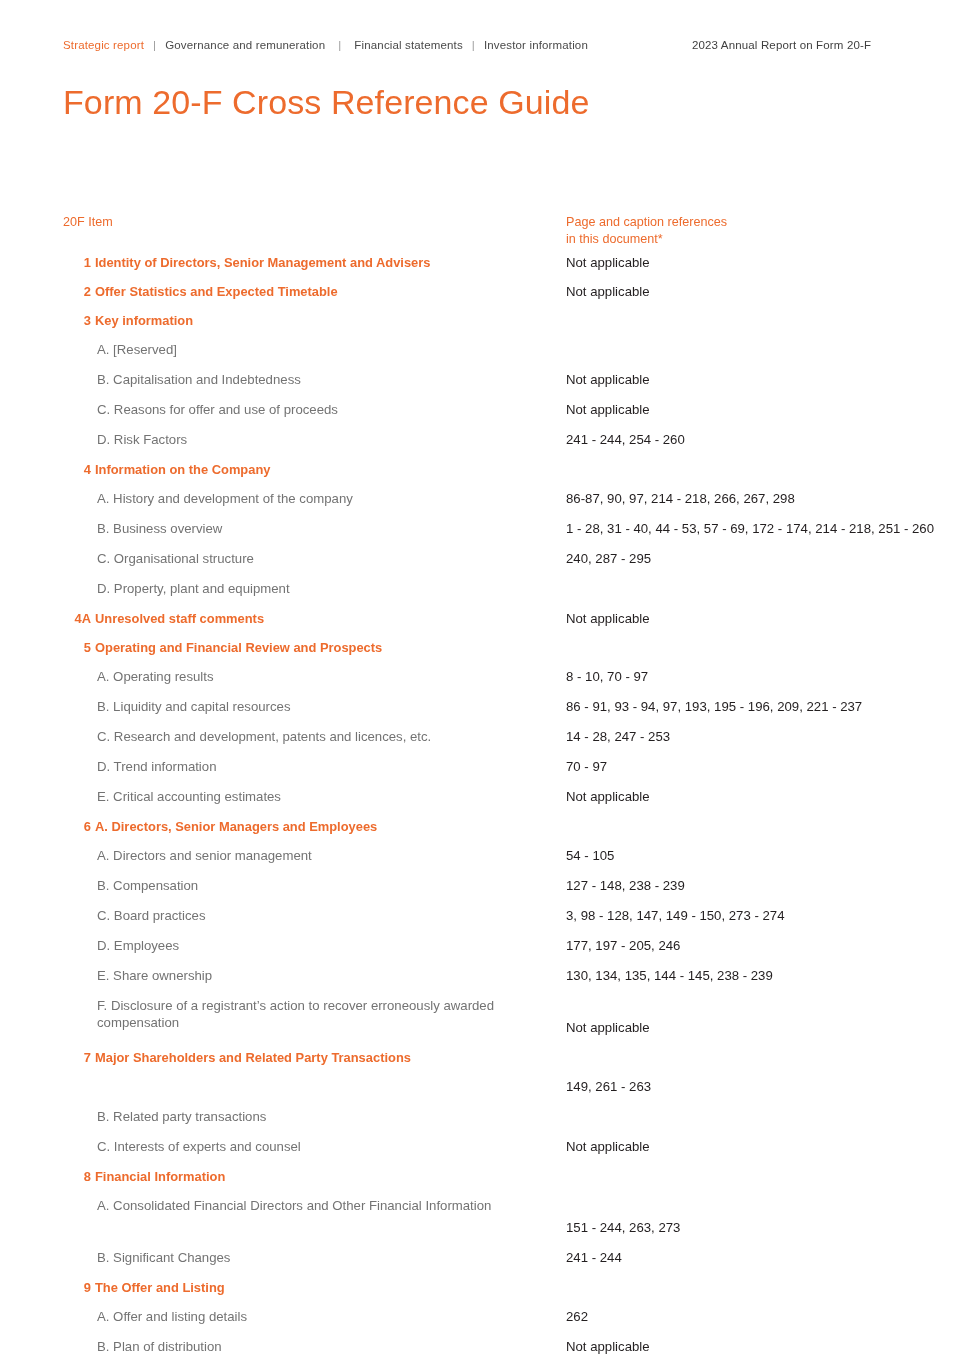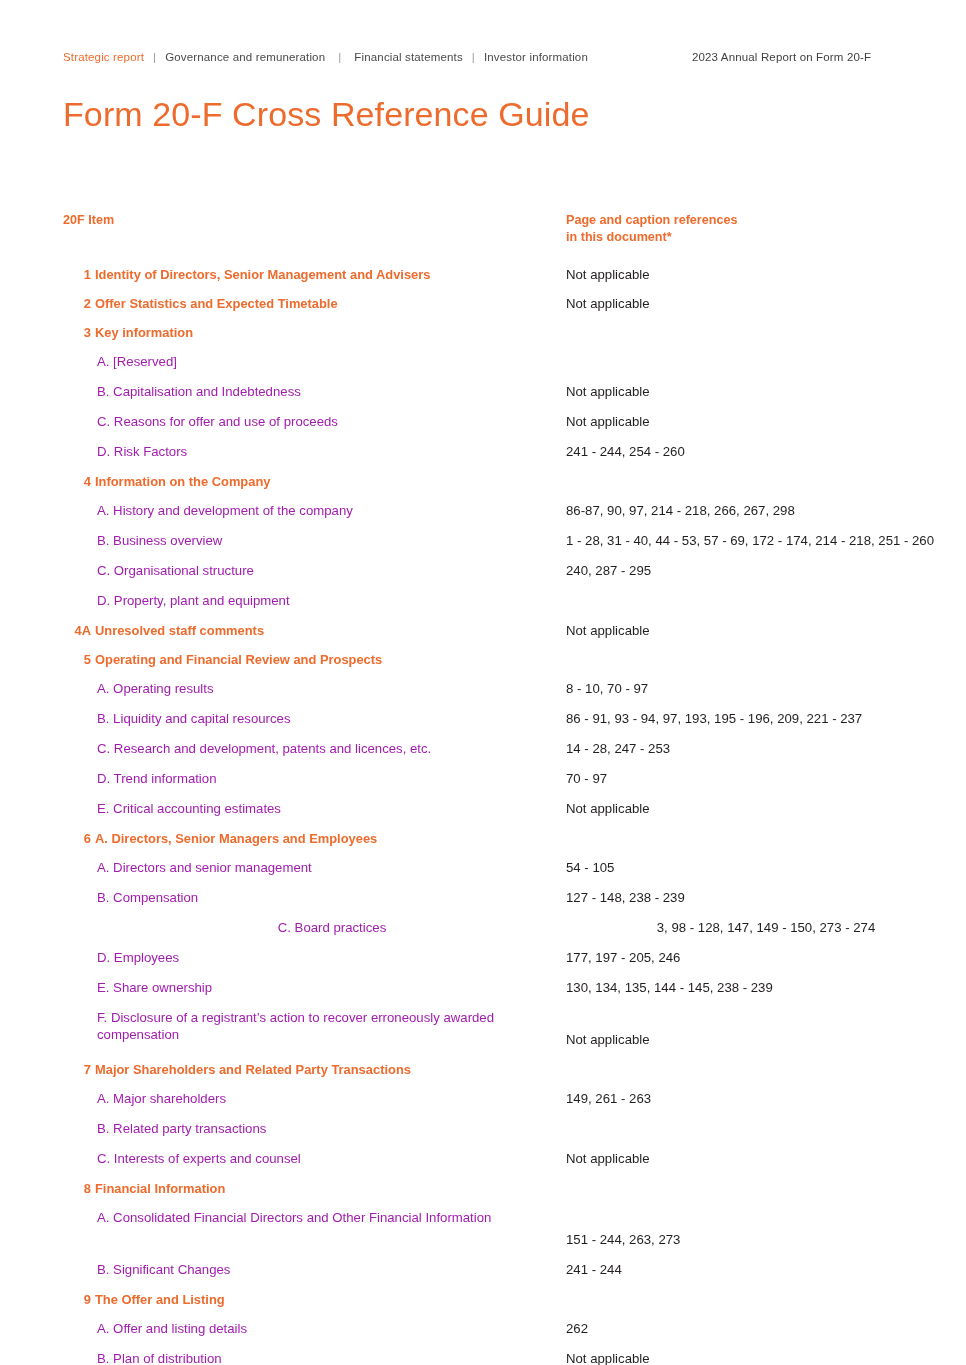--- a/index.html
+++ b/index.html
@@ -13,21 +13,21 @@
     font-family: "Liberation Sans", sans-serif;
     color: #231f20;
     overflow: hidden;
     position: relative;
   }
   .page {
     position: relative;
     width: 966px;
     height: 1365px;
     box-sizing: border-box;
-    padding: 12px 63px;
+    padding: 0 63px;
   }
 
   
   .topnav {
     display: flex;
     align-items: baseline;
     padding-top: 40px;
     font-size: 11.5px;
     letter-spacing: 0.15px;
     line-height: 1;
@@ -62,23 +62,23 @@
   }
 
   
   .col-head-row {
     margin-top: 76px;
     position: relative;
     height: 44px;
   }
   .col-head {
     position: absolute;
-    top: 2px;
+    top: 16px;
     font-size: 12.6px;
-    font-weight: bold;
+    font-weight: normal;
     color: #ed6b2d;
     line-height: 1.42;
   }
   .col-head.left  { left: 0px; }
   .col-head.right { left: 503px; }
 
   
   .xref {
     position: relative;
     margin-top: 12px;
@@ -128,21 +128,21 @@
 
   
   .item-row {
     margin-top: 12px;
     margin-bottom: 12px;
   }
   .item-row .left-cell {
     padding-left: 34px;
     font-size: 13.2px;
     line-height: 1.33;
-    color: #a21caf;
+    color: #737373;
   }
 </style>
 </head>
 <body>
 
 <div class="page">
 
   <div class="topnav">
     <span class="nav-item active">Strategic report</span>
     <span class="nav-sep">|</span>
@@ -266,21 +266,21 @@
         <div class="right-cell"></div>
       </div>
       <div class="row item-row" style="height: 18px;">
         <div class="left-cell">A. Directors and senior management</div>
         <div class="right-cell">54 - 105</div>
       </div>
       <div class="row item-row" style="height: 18px;">
         <div class="left-cell">B. Compensation</div>
         <div class="right-cell">127 - 148, 238 - 239</div>
       </div>
-      <div class="row item-row" style="height: 18px; text-align: center;">
+      <div class="row item-row" style="height: 18px;">
         <div class="left-cell">C. Board practices</div>
         <div class="right-cell">3, 98 - 128, 147, 149 - 150, 273 - 274</div>
       </div>
       <div class="row item-row" style="height: 18px;">
         <div class="left-cell">D. Employees</div>
         <div class="right-cell">177, 197 - 205, 246</div>
       </div>
       <div class="row item-row" style="height: 18px;">
         <div class="left-cell">E. Share ownership</div>
         <div class="right-cell">130, 134, 135, 144 - 145, 238 - 239</div>
@@ -290,21 +290,20 @@
         <div class="right-cell" style="top: 22px;">Not applicable</div>
       </div>
       <div class="row heading-row" style="height: 17px;">
         <div class="left-cell">
           <span class="h-num">7</span>
           <span class="h-text">Major Shareholders and Related Party Transactions</span>
         </div>
         <div class="right-cell"></div>
       </div>
       <div class="row item-row" style="height: 18px;">
-        <div class="left-cell">A. Major shareholders</div>
         <div class="right-cell">149, 261 - 263</div>
       </div>
       <div class="row item-row" style="height: 18px;">
         <div class="left-cell">B. Related party transactions</div>
       </div>
       <div class="row item-row" style="height: 18px;">
         <div class="left-cell">C. Interests of experts and counsel</div>
         <div class="right-cell">Not applicable</div>
       </div>
       <div class="row heading-row" style="height: 17px;">

